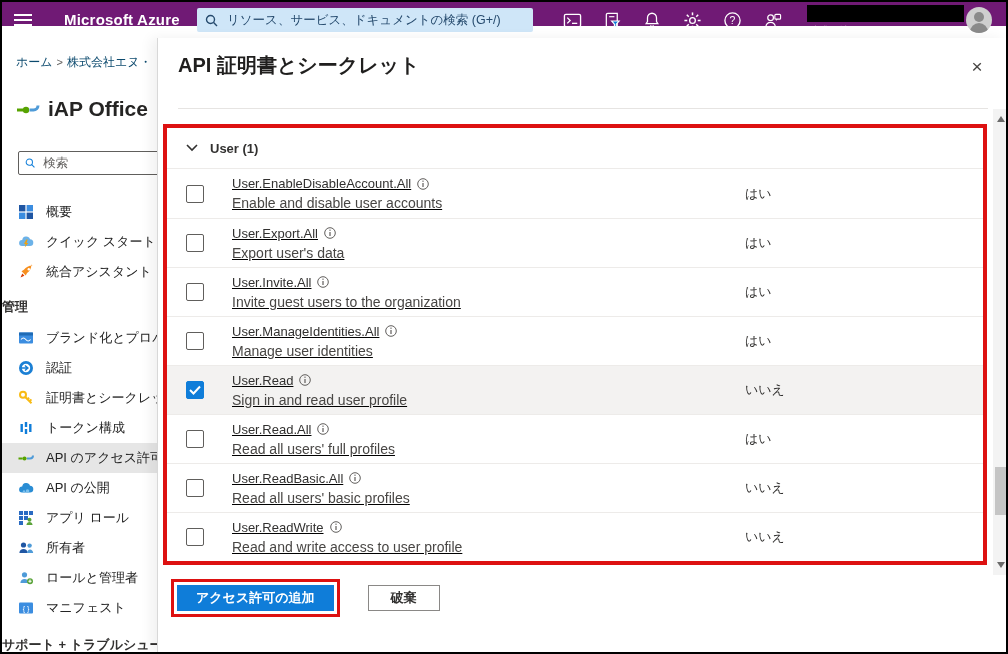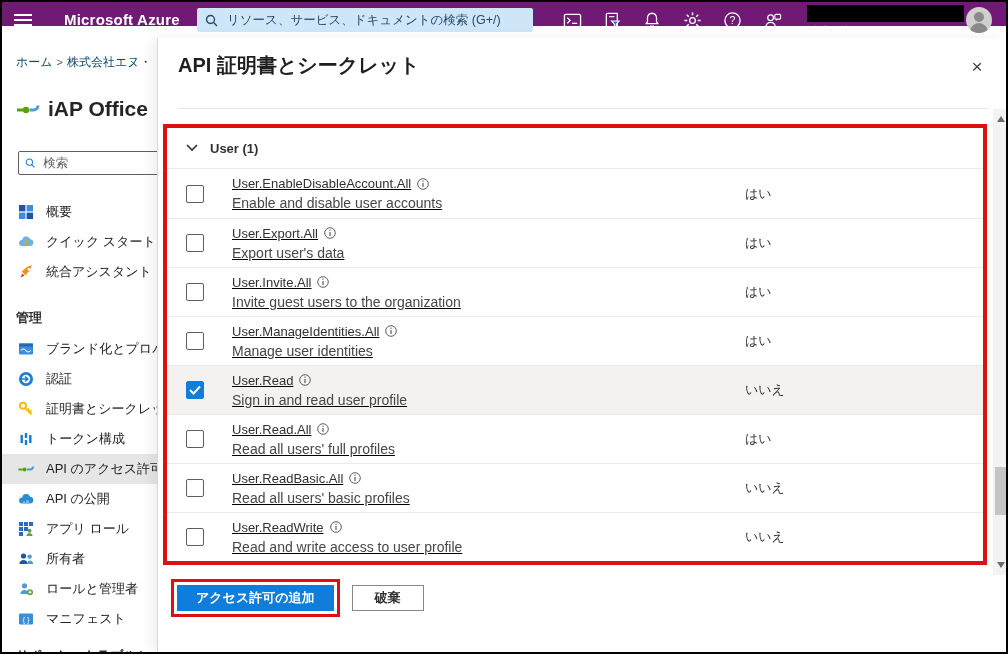--- a/index.html
+++ b/index.html
@@ -30,21 +30,21 @@
   .bc-sep{color:#605e5c;margin:0 4px;font-size:11px;}
   .app-header{margin:27px 0 0 14px;height:36px;display:flex;align-items:flex-start;}
   .app-header .app-title{font-size:21px;font-weight:600;color:#252423;margin-left:8px;}
   .side-search{margin:18px 0 0 16px;width:150px;height:24px;border:1px solid #605e5c;border-radius:2px;display:flex;align-items:center;padding:8px 6px;box-sizing:border-box;}
   .side-search input{border:0;outline:none;width:100%;font-size:12.5px;color:#323130;margin-left:6px;font-family:inherit;}
   .side-search input::placeholder{color:#605e5c;opacity:1;}
   .nav{margin-top:22px;}
   .nav-item{height:30px;display:flex;align-items:center;padding-left:16px;font-size:13px;color:#242424;cursor:pointer;}
   .nav-item .lbl{margin-left:12px;}
   .nav-item.selected{background:#e6e6e6;}
-  .nav-section{height:20px;display:flex;align-items:center;padding-left:14px;font-size:13px;font-weight:700;color:#323130;margin:21px 0 6px 0;}
+  .nav-section{height:20px;display:flex;align-items:center;font-size:13px;font-weight:700;color:#323130;margin:10px 0 6px 0;}
   .nav-section.support{margin-top:12px;}
   .icon16{width:16px;height:16px;flex:0 0 auto;}
 
   
   .panel{position:absolute;left:155px;top:36px;right:0;bottom:0;background:#fff;border-left:1px solid #d8d8d8;box-shadow:-6px 0 12px rgba(0,0,0,.06);}
   .panel-title{position:absolute;left:20px;top:14px;font-size:20px;font-weight:600;color:#201f1e;}
   .panel-close{position:absolute;left:806px;top:16px;width:26px;height:26px;display:flex;align-items:center;justify-content:center;font-size:19px;color:#484644;cursor:pointer;}
   .panel-divider{position:absolute;left:20px;top:70px;width:810px;height:1px;background:#e6e4e2;}
 
   .perm-list{position:absolute;left:5px;top:86px;width:824px;box-sizing:border-box;border:4px solid #dd1111;background:#fff;}
@@ -70,21 +70,21 @@
   .sb-down{bottom:2px;}
   .tri-up{width:0;height:0;border-left:4px solid transparent;border-right:4px solid transparent;border-bottom:6px solid #6b6b6b;}
   .tri-down{width:0;height:0;border-left:4px solid transparent;border-right:4px solid transparent;border-top:6px solid #6b6b6b;}
   .sb-thumb{position:absolute;left:2px;top:358px;width:12px;height:48px;background:#c5c5c5;cursor:pointer;}
 
   
   .panel-footer{position:absolute;left:13px;top:541px;display:flex;align-items:center;}
   .red-ring{border:3px solid #dd1111;padding:3px;display:inline-flex;background:#fff;}
   .btn{height:26px;font-size:13px;display:inline-flex;align-items:center;justify-content:center;cursor:pointer;box-sizing:border-box;font-family:inherit;}
   .btn-primary{background:#0f7dd9;color:#fff;border:1px solid #0f7dd9;font-weight:700;padding:0 18px;}
-  .btn-secondary{background:#fff;color:#323130;border:1px solid #8a8886;font-weight:600;padding:0 22px;margin-left:12px;}
+  .btn-secondary{background:#fff;color:#323130;border:1px solid #8a8886;font-weight:600;padding:0 22px;margin-left:28px;}
 </style>
 </head>
 <body>
 
 <div class="screen">
 
   <header class="topbar">
     <div class="hamburger">
         <span></span>
         <span></span>

